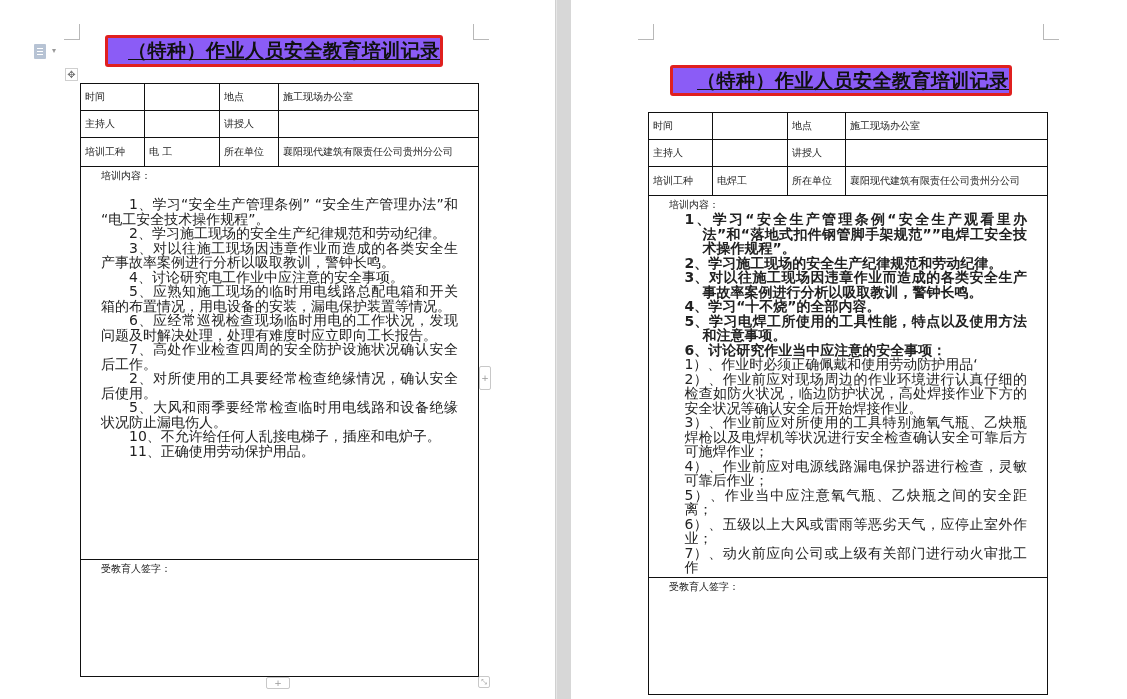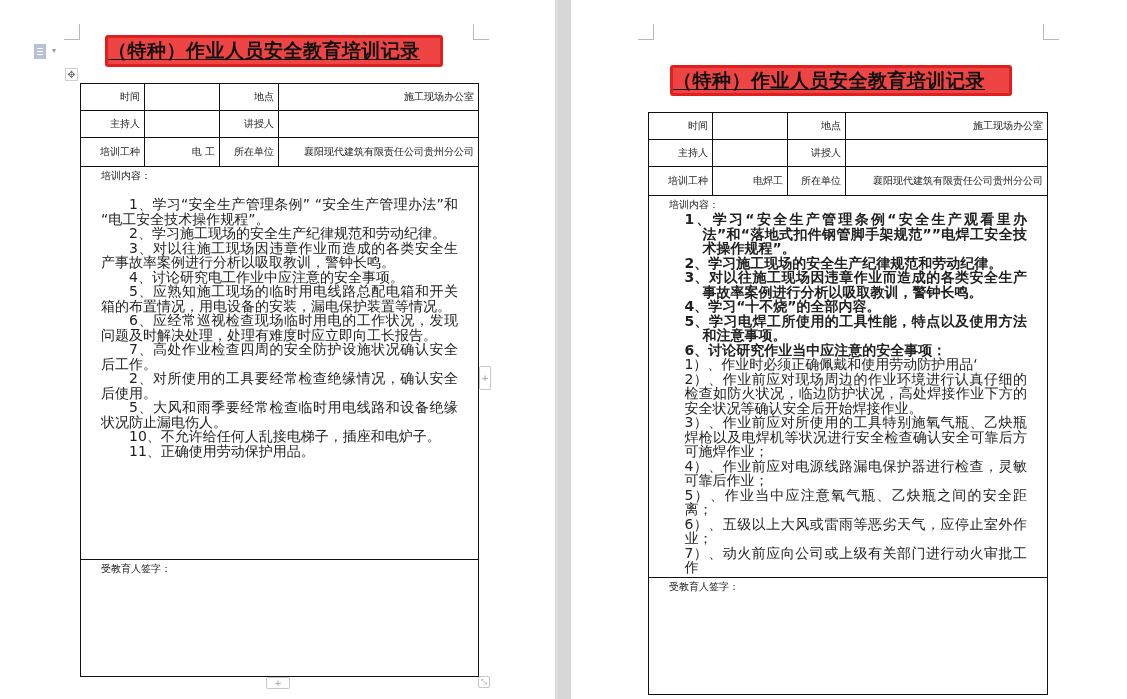--- a/index.html
+++ b/index.html
@@ -8,34 +8,34 @@
 
   .page { position: absolute; top: 0; background: #fff; height: 699px; }
   .page-left { left: 0; width: 556px; border-right: 1px solid #d0d0d0; }
   .gutter { position: absolute; left: 557px; top: 0; width: 14px; height: 699px; background: #d7d7d7; }
   .page-right { left: 571px; width: 556px; }
 
   .corner { position: absolute; width: 16px; height: 16px; }
   .corner.tl { border-right: 1px solid #b8b8b8; border-bottom: 1px solid #b8b8b8; }
   .corner.tr { border-left: 1px solid #b8b8b8; border-bottom: 1px solid #b8b8b8; }
 
-  .title-box { position: absolute; border: 3px solid #e0201f; border-radius: 3px; background: #ef4444;
-               display: flex; align-items: center; justify-content: flex-start; }
+  .title-box { position: absolute; border: 3px solid #e0201f; border-radius: 3px; background: #8b5cf6;
+               display: flex; align-items: center; justify-content: flex-end; }
   .title-text { font-family: "DejaVu Serif", "Liberation Serif", serif; font-weight: bold; font-size: 19px;
                 text-decoration: underline; text-underline-offset: 2px; white-space: nowrap; color: #111; letter-spacing: 0.5px; }
 
   .doc-icon { position: absolute; left: 34px; top: 44px; width: 12px; height: 15px; background: #b7c3d4; border-radius: 1px; }
   .doc-icon::before { content: ""; position: absolute; left: 3px; top: 4px; width: 6px; height: 1px; background: #fff; box-shadow: 0 3px 0 #fff, 0 6px 0 #fff; }
   .doc-caret { position: absolute; left: 52px; top: 46px; font-size: 8px; color: #999; }
 
   .move-handle { position: absolute; left: 65px; top: 68px; width: 13px; height: 13px; border: 1px solid #cfcfcf;
                  font-size: 10px; line-height: 11px; text-align: center; color: #777; background: #fff; }
 
   table.rec { position: absolute; border-collapse: collapse; table-layout: fixed; background: #fff; }
-  table.rec td { border: 1px solid #111; font-size: 10px; text-align: right; vertical-align: middle; color: #222; line-height: 12px; padding: 0 4px; }
+  table.rec td { border: 1px solid #111; font-size: 10px; text-align: left; vertical-align: middle; color: #222; line-height: 12px; padding: 0 4px; }
   table.rec td.content { text-align: left; vertical-align: top; padding: 2px 20px; }
   .content-label { font-size: 10px; line-height: 14px; }
   .content-item { font-size: 14px; line-height: 14.5px; text-align: justify; }
   .indent-first { text-indent: 2em; }
   .hang { padding-left: 2.4em; text-indent: -1.3em; font-weight: bold; }
 
   .add-row-btn { position: absolute; width: 24px; height: 12px; border: 1px solid #c8c8c8; border-radius: 2px; background: #fff;
                  font-size: 9px; line-height: 10px; text-align: center; color: #999; }
   .add-col-btn { position: absolute; width: 12px; height: 24px; border: 1px solid #c8c8c8; border-radius: 2px; background: #fff;
                  font-size: 9px; line-height: 22px; text-align: center; color: #999; }

